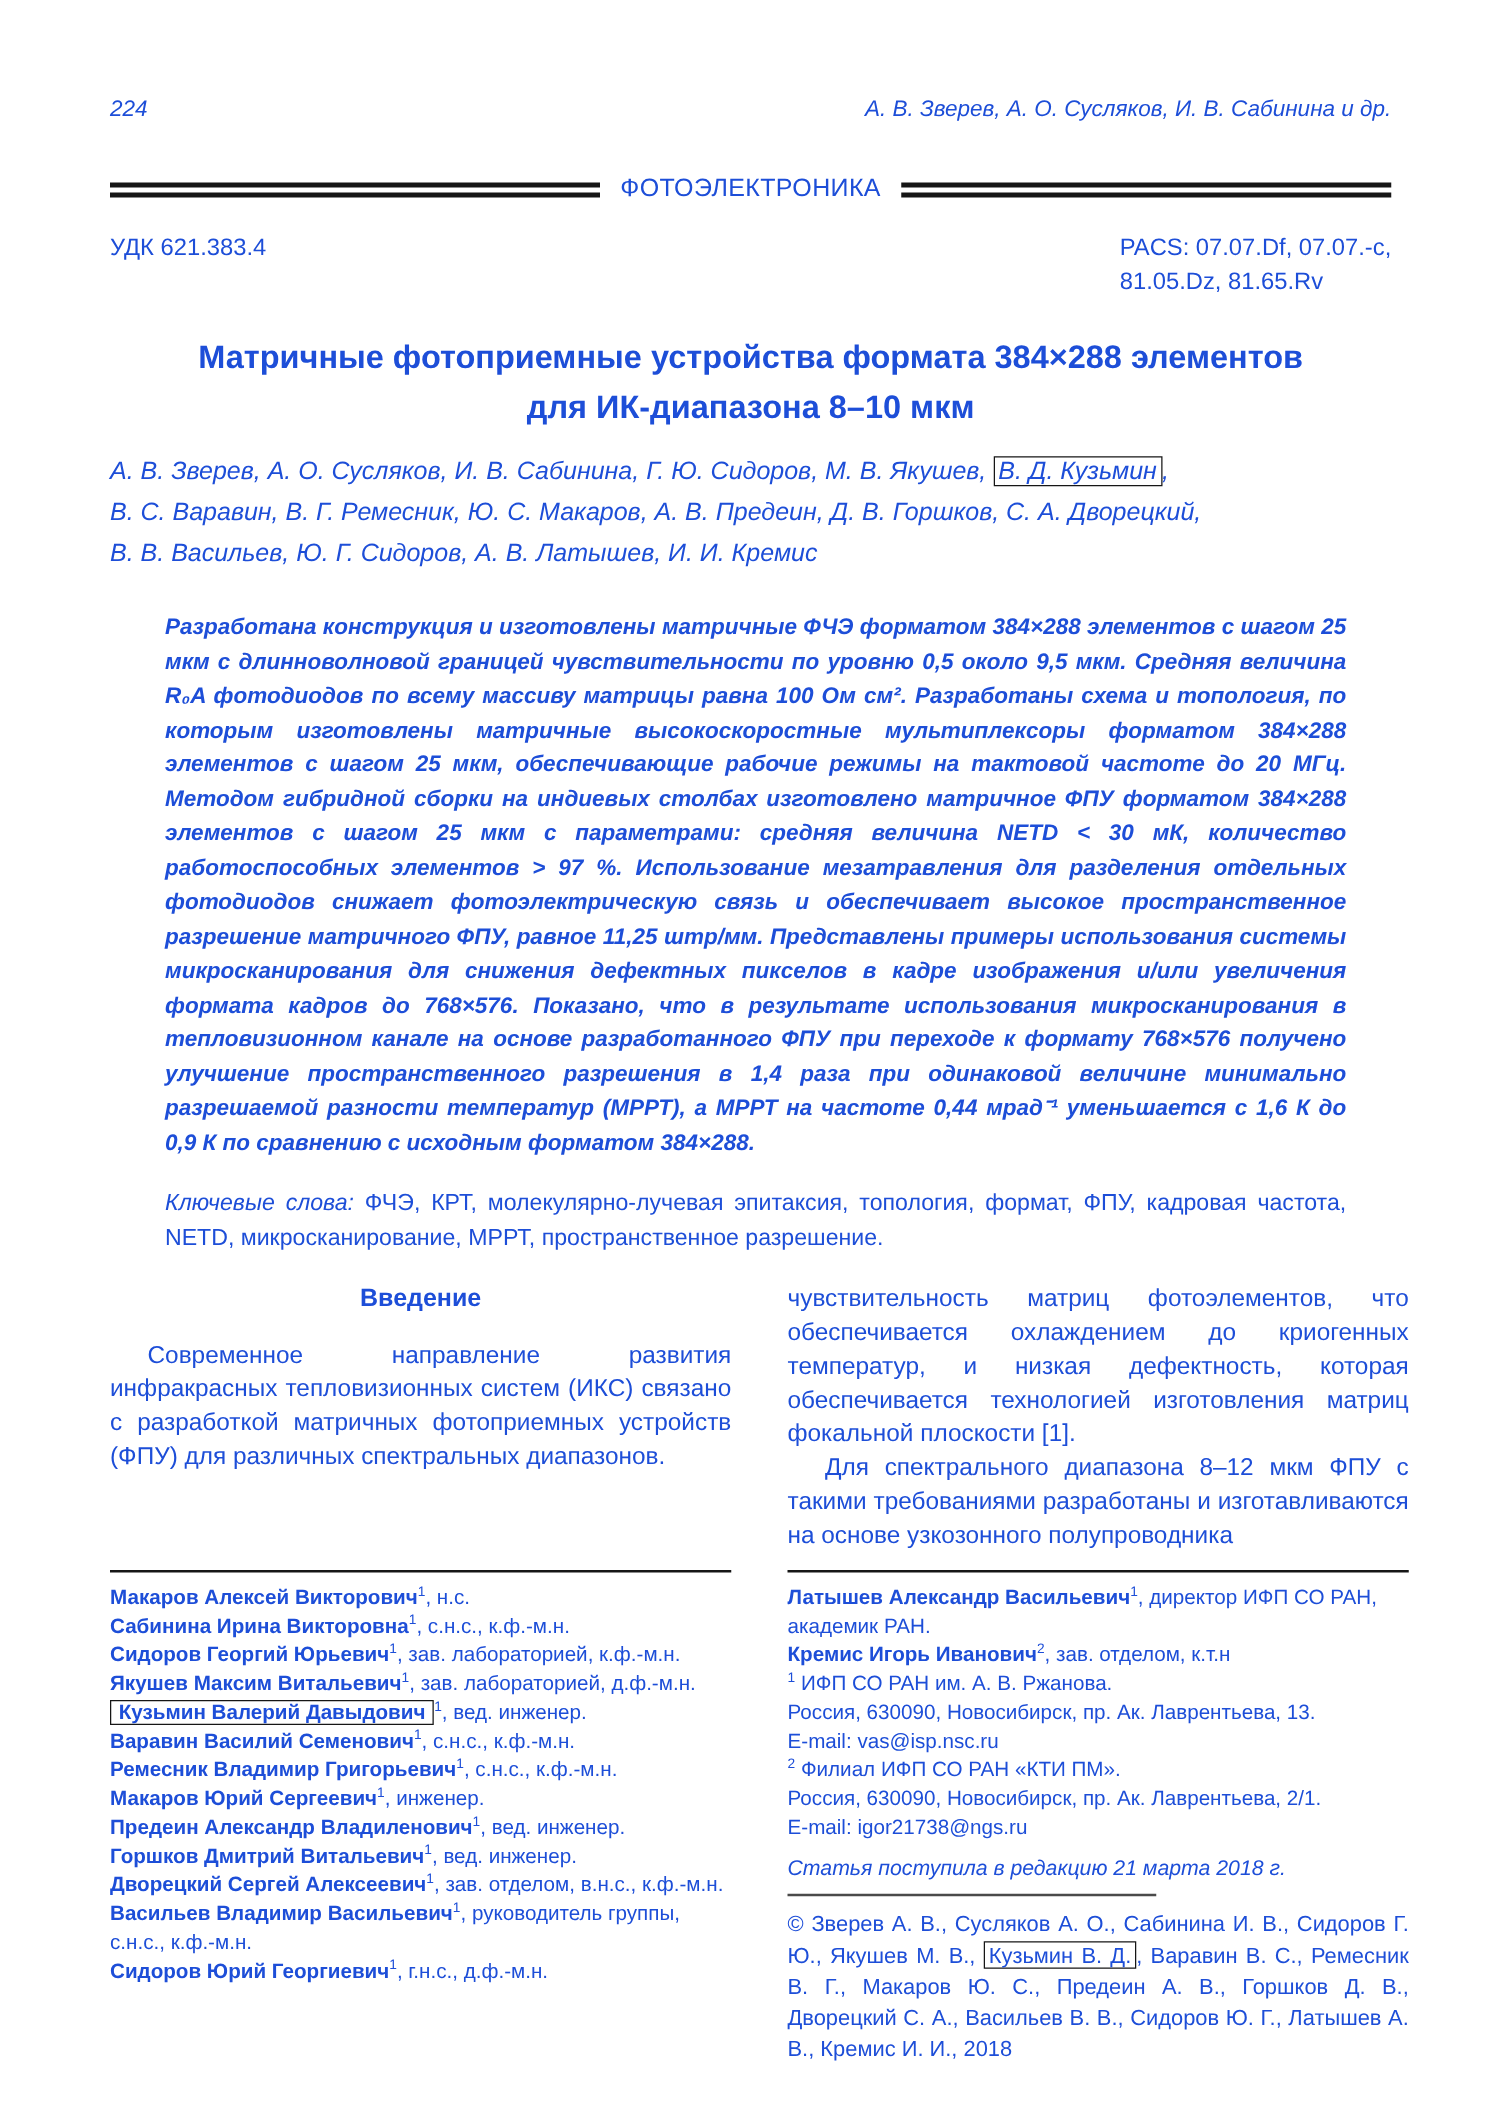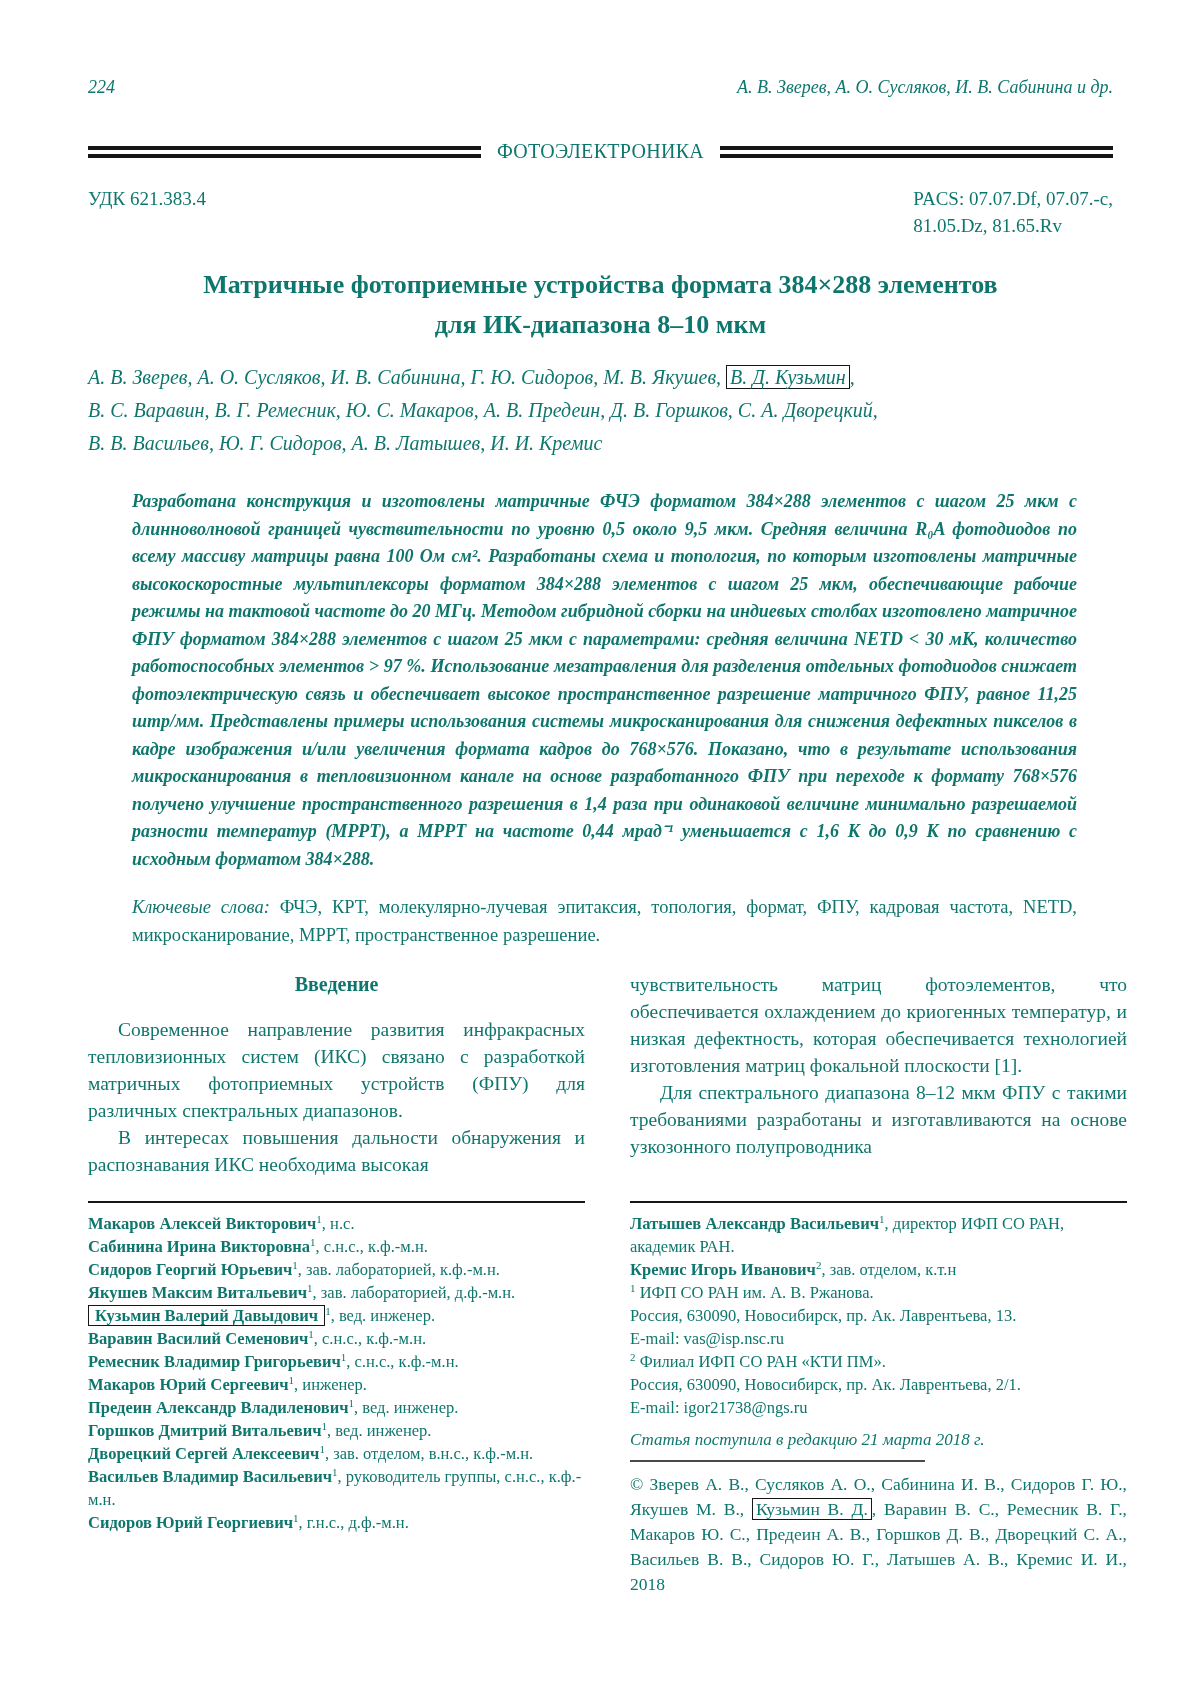--- a/index.html
+++ b/index.html
@@ -1,21 +1,21 @@
 <!DOCTYPE html>
 <html lang="ru"><head>
 <meta charset="utf-8">
 <style>
   html,body{margin:0;padding:0;background:#ffffff;}
   .page{
     position:relative;
     width:1200px;height:1698px;
     background:#ffffff;
-    color:#0f766e;
-    font-family:Liberation Serif, serif;
+    color:#1d4ed8;
+    font-family:Liberation Sans, sans-serif;
     padding:76px 87px 0 88px;
     box-sizing:border-box;
     overflow:hidden;
   }
   
   .running-head{display:flex;justify-content:space-between;align-items:baseline;
     font-style:italic;font-size:18px;line-height:22px;}
   
   .banner{display:flex;align-items:center;margin-top:42px;}
   .dline{flex:1;height:4px;border-top:4px solid #161616;border-bottom:4px solid #161616;}
@@ -88,21 +88,20 @@
   <p class="abstract">Разработана конструкция и изготовлены матричные ФЧЭ форматом 384×288 элементов с шагом 25 мкм с длинноволновой границей чувствительности по уровню 0,5 около 9,5 мкм. Средняя величина R₀A фотодиодов по всему массиву матрицы равна 100 Ом см². Разработаны схема и топология, по которым изготовлены матричные высокоскоростные мультиплексоры форматом 384×288 элементов с шагом 25 мкм, обеспечивающие рабочие режимы на тактовой частоте до 20 МГц. Методом гибридной сборки на индиевых столбах изготовлено матричное ФПУ форматом 384×288 элементов с шагом 25 мкм с параметрами: средняя величина NETD &lt; 30 мК, количество работоспособных элементов &gt; 97 %. Использование мезатравления для разделения отдельных фотодиодов снижает фотоэлектрическую связь и обеспечивает высокое пространственное разрешение матричного ФПУ, равное 11,25 штр/мм. Представлены примеры использования системы микросканирования для снижения дефектных пикселов в кадре изображения и/или увеличения формата кадров до 768×576. Показано, что в результате использования микросканирования в тепловизионном канале на основе разработанного ФПУ при переходе к формату 768×576 получено улучшение пространственного разрешения в 1,4 раза при одинаковой величине минимально разрешаемой разности температур (МРРТ), а МРРТ на частоте 0,44 мрад⁻¹ уменьшается с 1,6 К до 0,9 К по сравнению с исходным форматом 384×288.</p>
 
   <p class="keywords"><span class="kw-label">Ключевые слова:</span><span> ФЧЭ, КРТ, молекулярно-лучевая эпитаксия, топология, формат, ФПУ, кадровая частота, NETD, микросканирование, МРРТ, пространственное разрешение.</span></p>
 
   <div class="columns">
 
     <div class="col">
       <div class="intro-block">
         <h2 class="intro-heading">Введение</h2>
         <p>Современное направление развития инфракрасных тепловизионных систем (ИКС) связано с разработкой матричных фотоприемных устройств (ФПУ) для различных спектральных диапазонов.</p>
-        <p>В интересах повышения дальности обнаружения и распознавания ИКС необходима высокая</p>
       </div>
       <div class="fn-rule"></div>
       <div class="fn-block">
           <div class="fn-entry"><span class="fn-name">Макаров Алексей Викторович</span><sup>1</sup>, н.с.</div>
           <div class="fn-entry"><span class="fn-name">Сабинина Ирина Викторовна</span><sup>1</sup>, с.н.с., к.ф.-м.н.</div>
           <div class="fn-entry"><span class="fn-name">Сидоров Георгий Юрьевич</span><sup>1</sup>, зав. лабораторией, к.ф.-м.н.</div>
           <div class="fn-entry"><span class="fn-name">Якушев Максим Витальевич</span><sup>1</sup>, зав. лабораторией, д.ф.-м.н.</div>
           <div class="fn-entry"><span class="fn-name boxed">Кузьмин Валерий Давыдович</span><sup>1</sup>, вед. инженер.</div>
           <div class="fn-entry"><span class="fn-name">Варавин Василий Семенович</span><sup>1</sup>, с.н.с., к.ф.-м.н.</div>
           <div class="fn-entry"><span class="fn-name">Ремесник Владимир Григорьевич</span><sup>1</sup>, с.н.с., к.ф.-м.н.</div>

